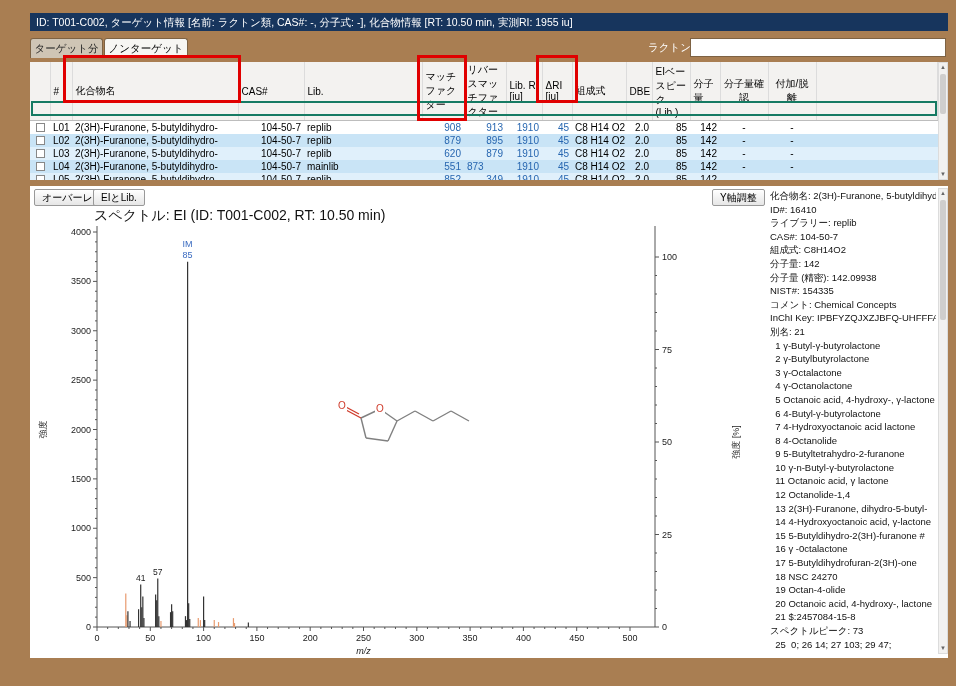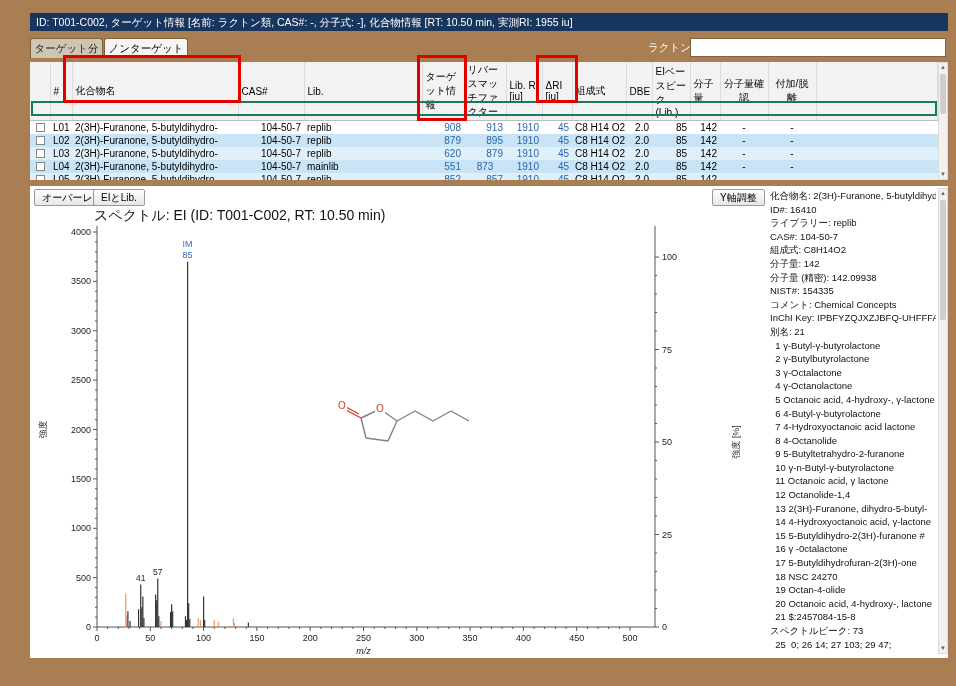--- a/index.html
+++ b/index.html
@@ -58,21 +58,21 @@
         <col style="width: 48px;">
         <col>
       </colgroup>
       <thead>
         <tr style="height: 40px;">
           <th style="text-align: center;"></th>
           <th>#</th>
           <th>化合物名</th>
           <th>CAS#</th>
           <th>Lib.</th>
-          <th>ターゲット情報</th>
+          <th>マッチファクター</th>
           <th>リバースマッチファクター</th>
           <th>Lib. RI [iu]</th>
           <th>ΔRI [iu]</th>
           <th>組成式</th>
           <th>DBE</th>
           <th>EIベースピーク (Lib.)</th>
           <th>分子量</th>
           <th style="text-align: center; margin-top: 32px;">分子量確認</th>
           <th style="text-align: center;">付加/脱離</th>
           <th></th>
@@ -141,41 +141,41 @@
         </tr>
         <tr style="background: rgb(201, 228, 246);">
           <td style="text-align: center;">
             <div class="cb"></div>
           </td>
           <td style="text-align: left;">L04</td>
           <td style="text-align: left;">2(3H)-Furanone, 5-butyldihydro-</td>
           <td style="text-align: right;">104-50-7</td>
           <td style="text-align: left;">mainlib</td>
           <td style="text-align: right; color: rgb(39, 102, 176);">551</td>
-          <td style="text-align: center; color: rgb(39, 102, 176);">873</td>
+          <td style="text-align: left; color: rgb(39, 102, 176);">873</td>
           <td style="text-align: right; color: rgb(39, 102, 176);">1910</td>
           <td style="text-align: right; color: rgb(39, 102, 176);">45</td>
           <td style="text-align: left;">C8 H14 O2</td>
           <td style="text-align: right;">2.0</td>
           <td style="text-align: right;">85</td>
           <td style="text-align: right;">142</td>
           <td style="text-align: center;">-</td>
           <td style="text-align: center;">-</td>
           <td style="text-align: left;"></td>
         </tr>
         <tr style="background: rgb(224, 240, 251);">
           <td style="text-align: center;">
             <div class="cb"></div>
           </td>
           <td style="text-align: left;">L05</td>
           <td style="text-align: left;">2(3H)-Furanone, 5-butyldihydro-</td>
           <td style="text-align: right;">104-50-7</td>
           <td style="text-align: left;">replib</td>
           <td style="text-align: right; color: rgb(39, 102, 176);">852</td>
-          <td style="text-align: right; color: rgb(39, 102, 176);">857</td>
+          <td style="text-align: right; color: rgb(39, 102, 176);">349</td>
           <td style="text-align: right; color: rgb(39, 102, 176);">1910</td>
           <td style="text-align: right; color: rgb(39, 102, 176);">45</td>
           <td style="text-align: left;">C8 H14 O2</td>
           <td style="text-align: right;">2.0</td>
           <td style="text-align: right;">85</td>
           <td style="text-align: right;">142</td>
           <td style="text-align: center;">-</td>
           <td style="text-align: center;">-</td>
           <td style="text-align: left;"></td>
         </tr>

